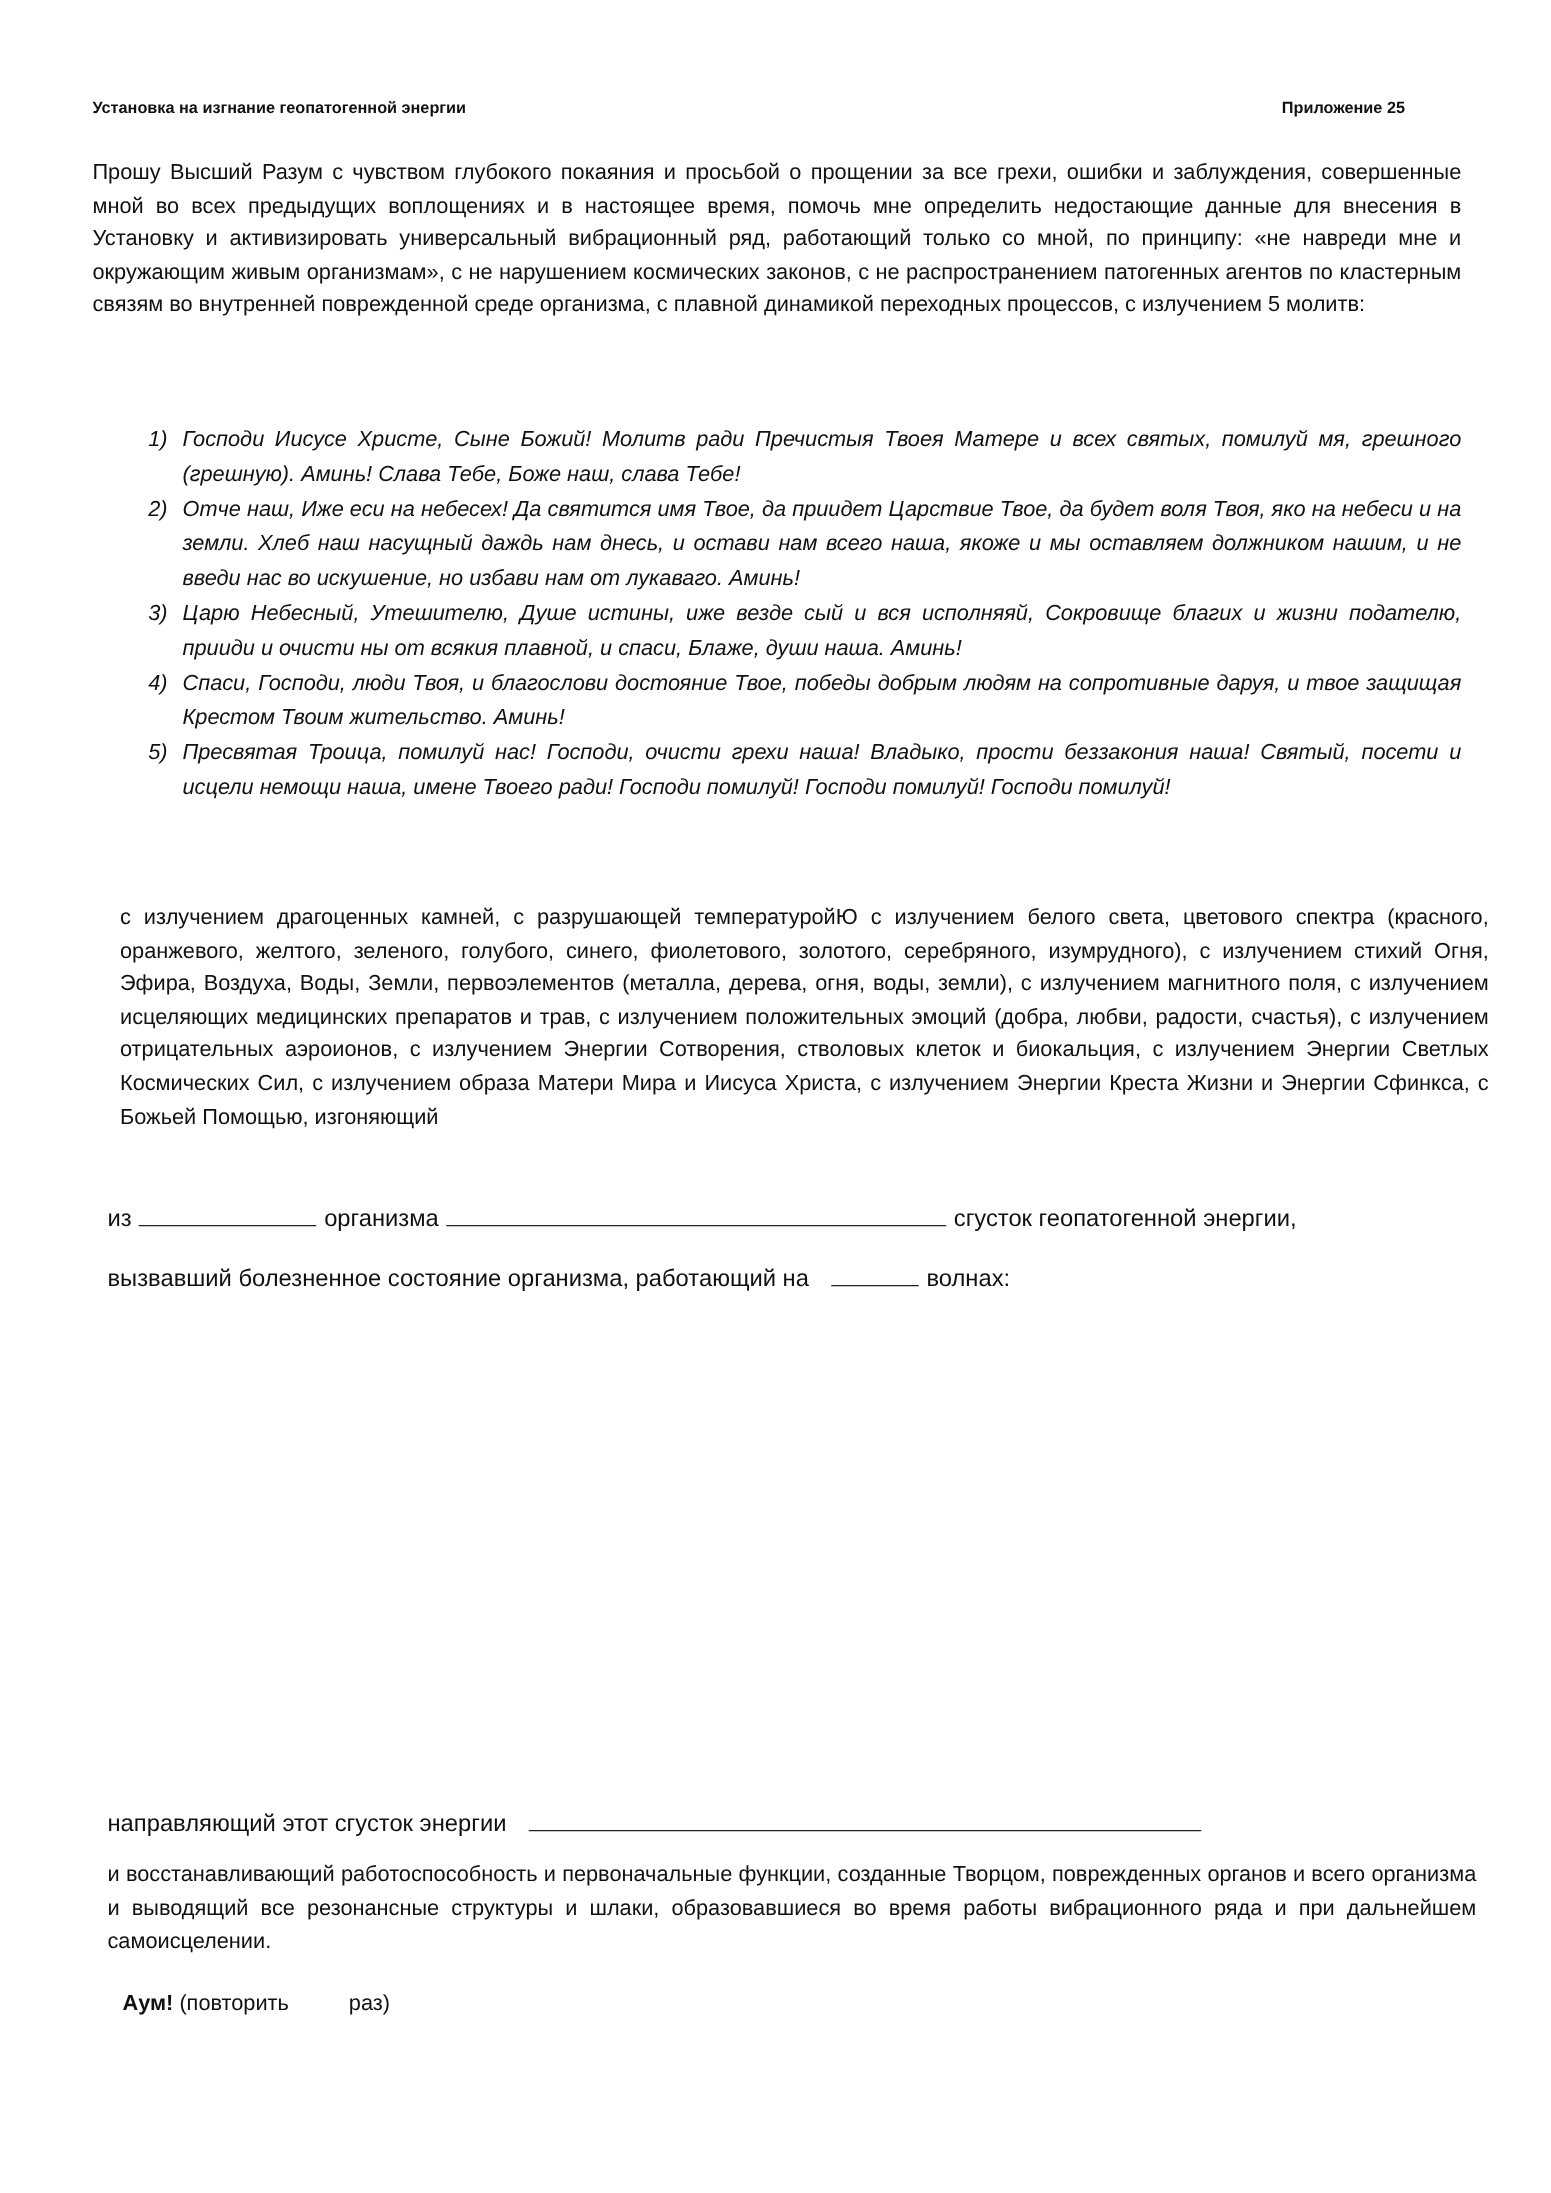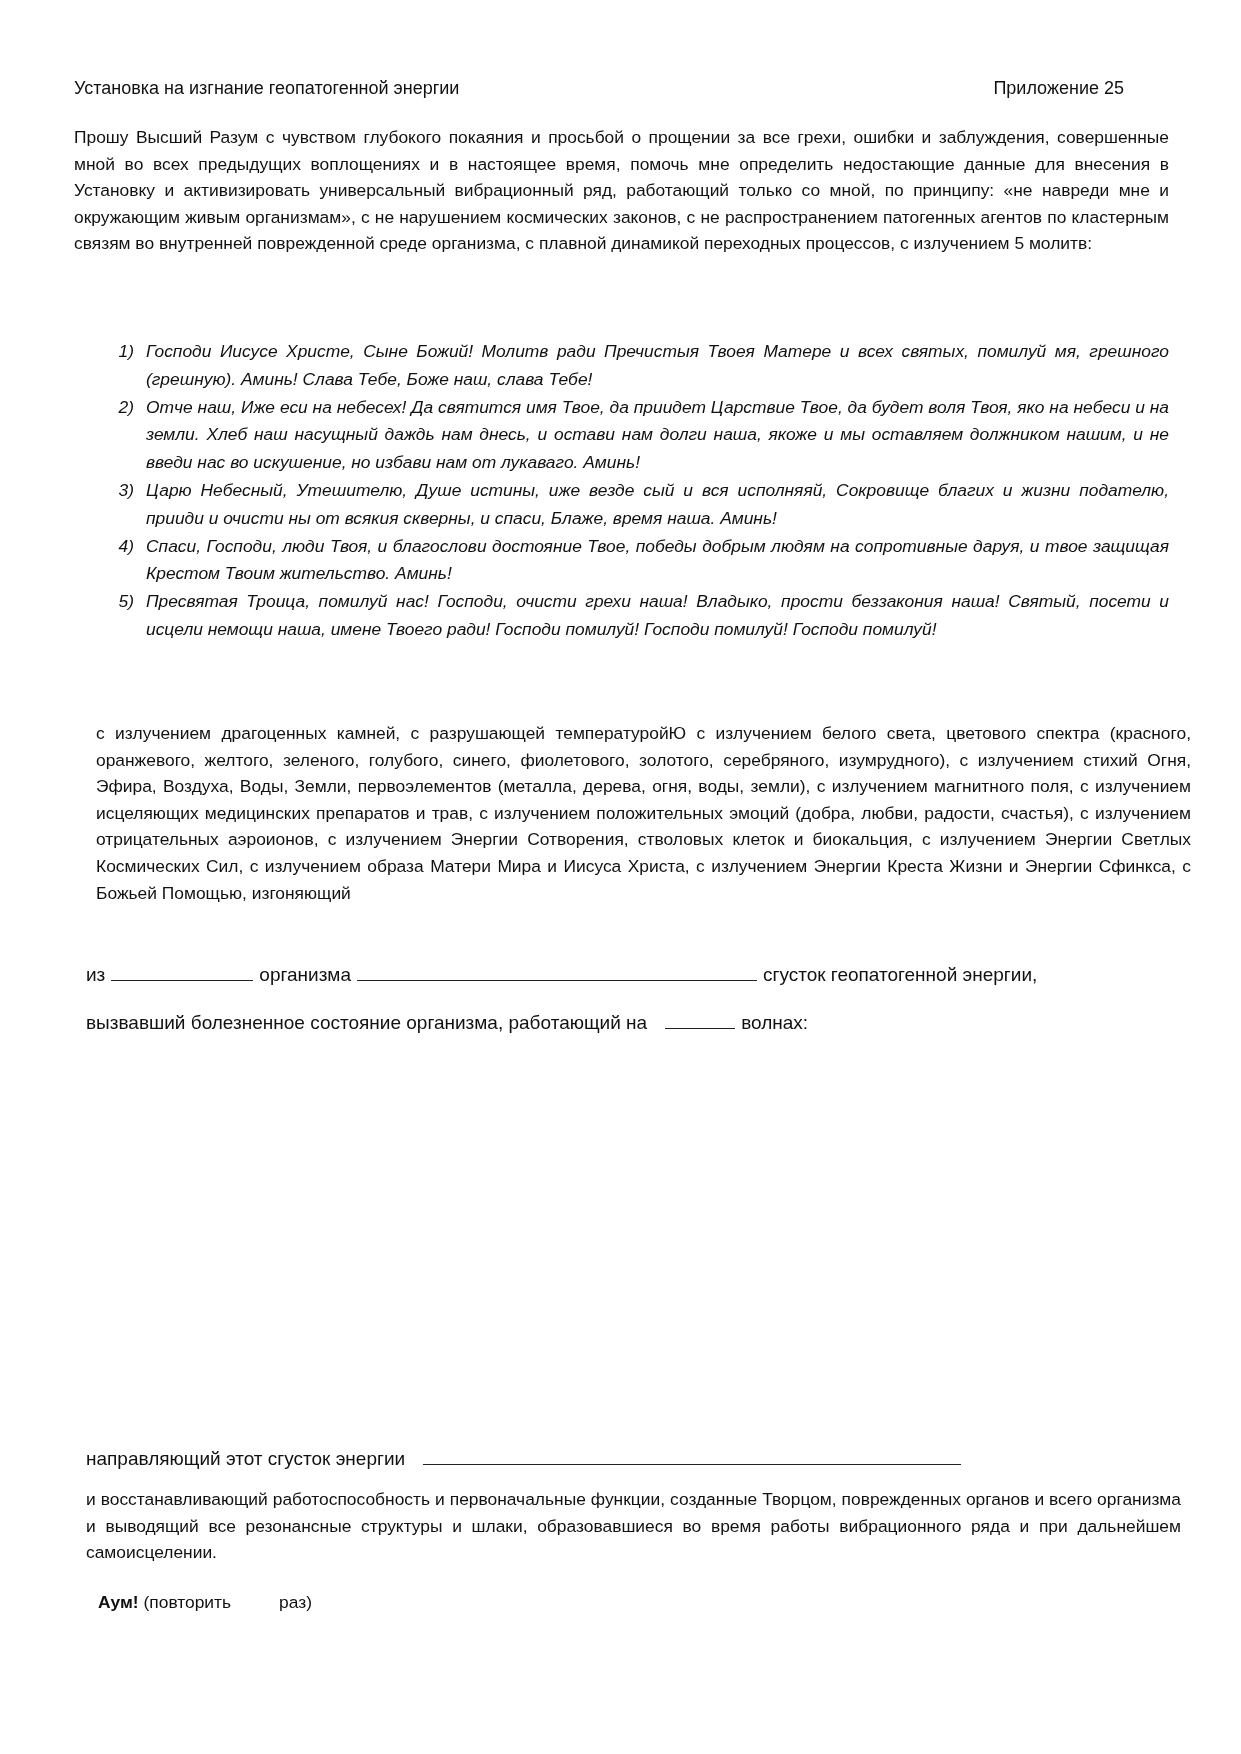--- a/index.html
+++ b/index.html
@@ -4,21 +4,21 @@
 <style>
   html, body { margin: 0; padding: 0; background: #ffffff; }
   body {
     width: 1241px; height: 1754px; position: relative; overflow: hidden;
     font-family: "Liberation Sans", "DejaVu Sans", sans-serif;
     color: #111111; font-size: 17px;
   }
   .page { position: absolute; left: 74px; top: 0; width: 1095px; }
   .title-row {
     position: absolute; top: 78px; left: 0; width: 1050px;
-    display: flex; justify-content: space-between; font-weight: normal; font-size: 18px;
+    display: flex; justify-content: space-between; font-weight: bold; font-size: 13px;
   }
   .para {
     position: absolute; left: 0; width: 1095px; line-height: 26.6px;
     text-align: justify; font-size: 17.4px;
   }
   .para b { font-weight: normal; }
   .intro { top: 124px; }
   ol.prayers {
     position: absolute; top: 338px; left: 0; width: 1095px; margin: 0; padding: 0;
     list-style: none; font-style: italic; font-size: 17.4px; line-height: 27.8px;
@@ -49,25 +49,25 @@
 
   <div class="para intro"><span>Прошу </span><b>Высший Разум</b><span> с чувством глубокого покаяния и просьбой о прощении за все грехи, ошибки и заблуждения, совершенные мной во всех предыдущих воплощениях и в настоящее время, помочь мне определить недостающие данные для внесения в Установку и активизировать универсальный вибрационный ряд, работающий только со мной, по принципу: «не навреди мне и окружающим живым организмам», с не нарушением космических законов, с не распространением  патогенных агентов по кластерным связям во внутренней поврежденной среде организма, с плавной динамикой переходных процессов, с </span><b>излучением 5 молитв:</b></div>
 
   <ol class="prayers">
     <li>
         <span class="num">1)</span>
         <span class="txt">Господи Иисусе Христе, Сыне Божий! Молитв ради Пречистыя Твоея Матере и всех святых, помилуй мя, грешного (грешную). Аминь! Слава Тебе, Боже наш, слава Тебе!</span>
       </li>
     <li>
         <span class="num">2)</span>
-        <span class="txt">Отче наш, Иже еси на небесех! Да святится имя Твое, да приидет Царствие Твое, да будет воля Твоя, яко на небеси и на земли. Хлеб наш насущный даждь нам днесь, и остави нам долги наша, якоже и мы оставляем должником нашим, и не введи нас во искушение, но избави нам от лукаваго. Аминь!</span>
+        <span class="txt">Отче наш, Иже еси на небесех! Да святится имя Твое, да приидет Царствие Твое, да будет воля Твоя, яко на небеси и на земли. Хлеб наш насущный даждь нам днесь, и остави нам всего наша, якоже и мы оставляем должником нашим, и не введи нас во искушение, но избави нам от лукаваго. Аминь!</span>
       </li>
     <li>
         <span class="num">3)</span>
-        <span class="txt">Царю Небесный, Утешителю, Душе истины, иже везде сый и вся исполняяй, Сокровище благих и жизни подателю, прииди и очисти ны от всякия скверны, и спаси, Блаже, время наша. Аминь!</span>
+        <span class="txt">Царю Небесный, Утешителю, Душе истины, иже везде сый и вся исполняяй, Сокровище благих и жизни подателю, прииди и очисти ны от всякия плавной, и спаси, Блаже, души наша. Аминь!</span>
       </li>
     <li>
         <span class="num">4)</span>
         <span class="txt">Спаси, Господи, люди Твоя, и благослови достояние Твое, победы добрым людям на сопротивные даруя, и твое защищая Крестом Твоим жительство. Аминь!</span>
       </li>
     <li>
         <span class="num">5)</span>
         <span class="txt">Пресвятая Троица, помилуй нас! Господи, очисти грехи наша! Владыко, прости беззакония наша! Святый, посети и исцели немощи наша, имене Твоего ради! Господи помилуй! Господи помилуй! Господи помилуй!</span>
       </li>
   </ol>

